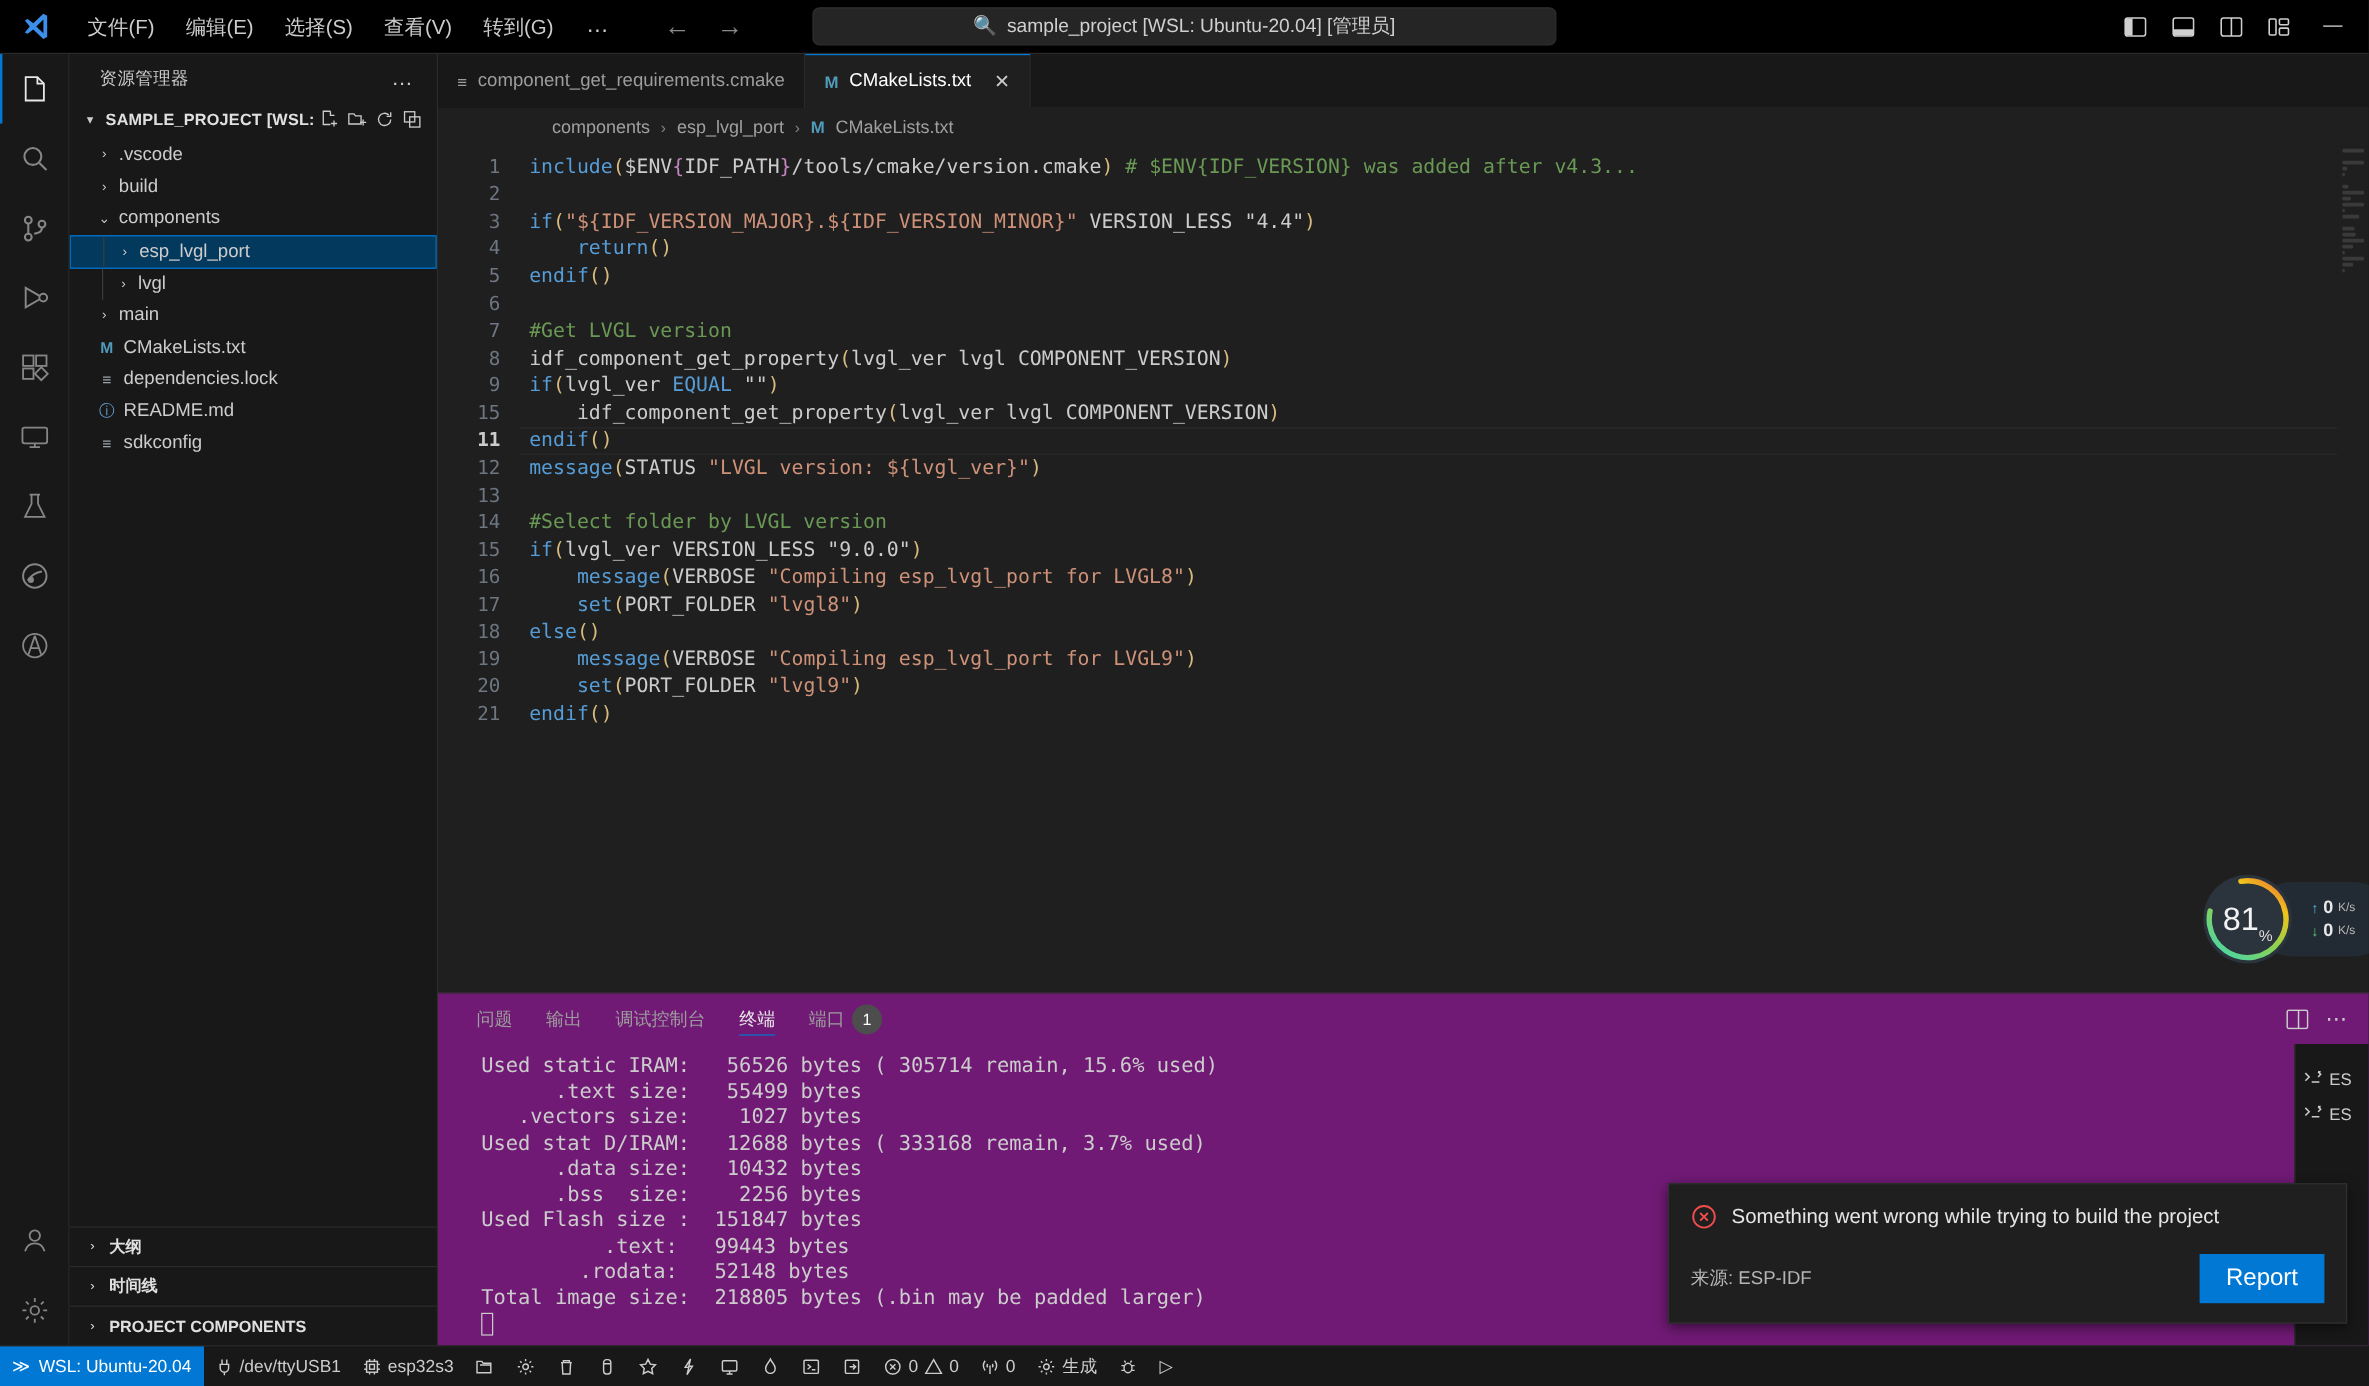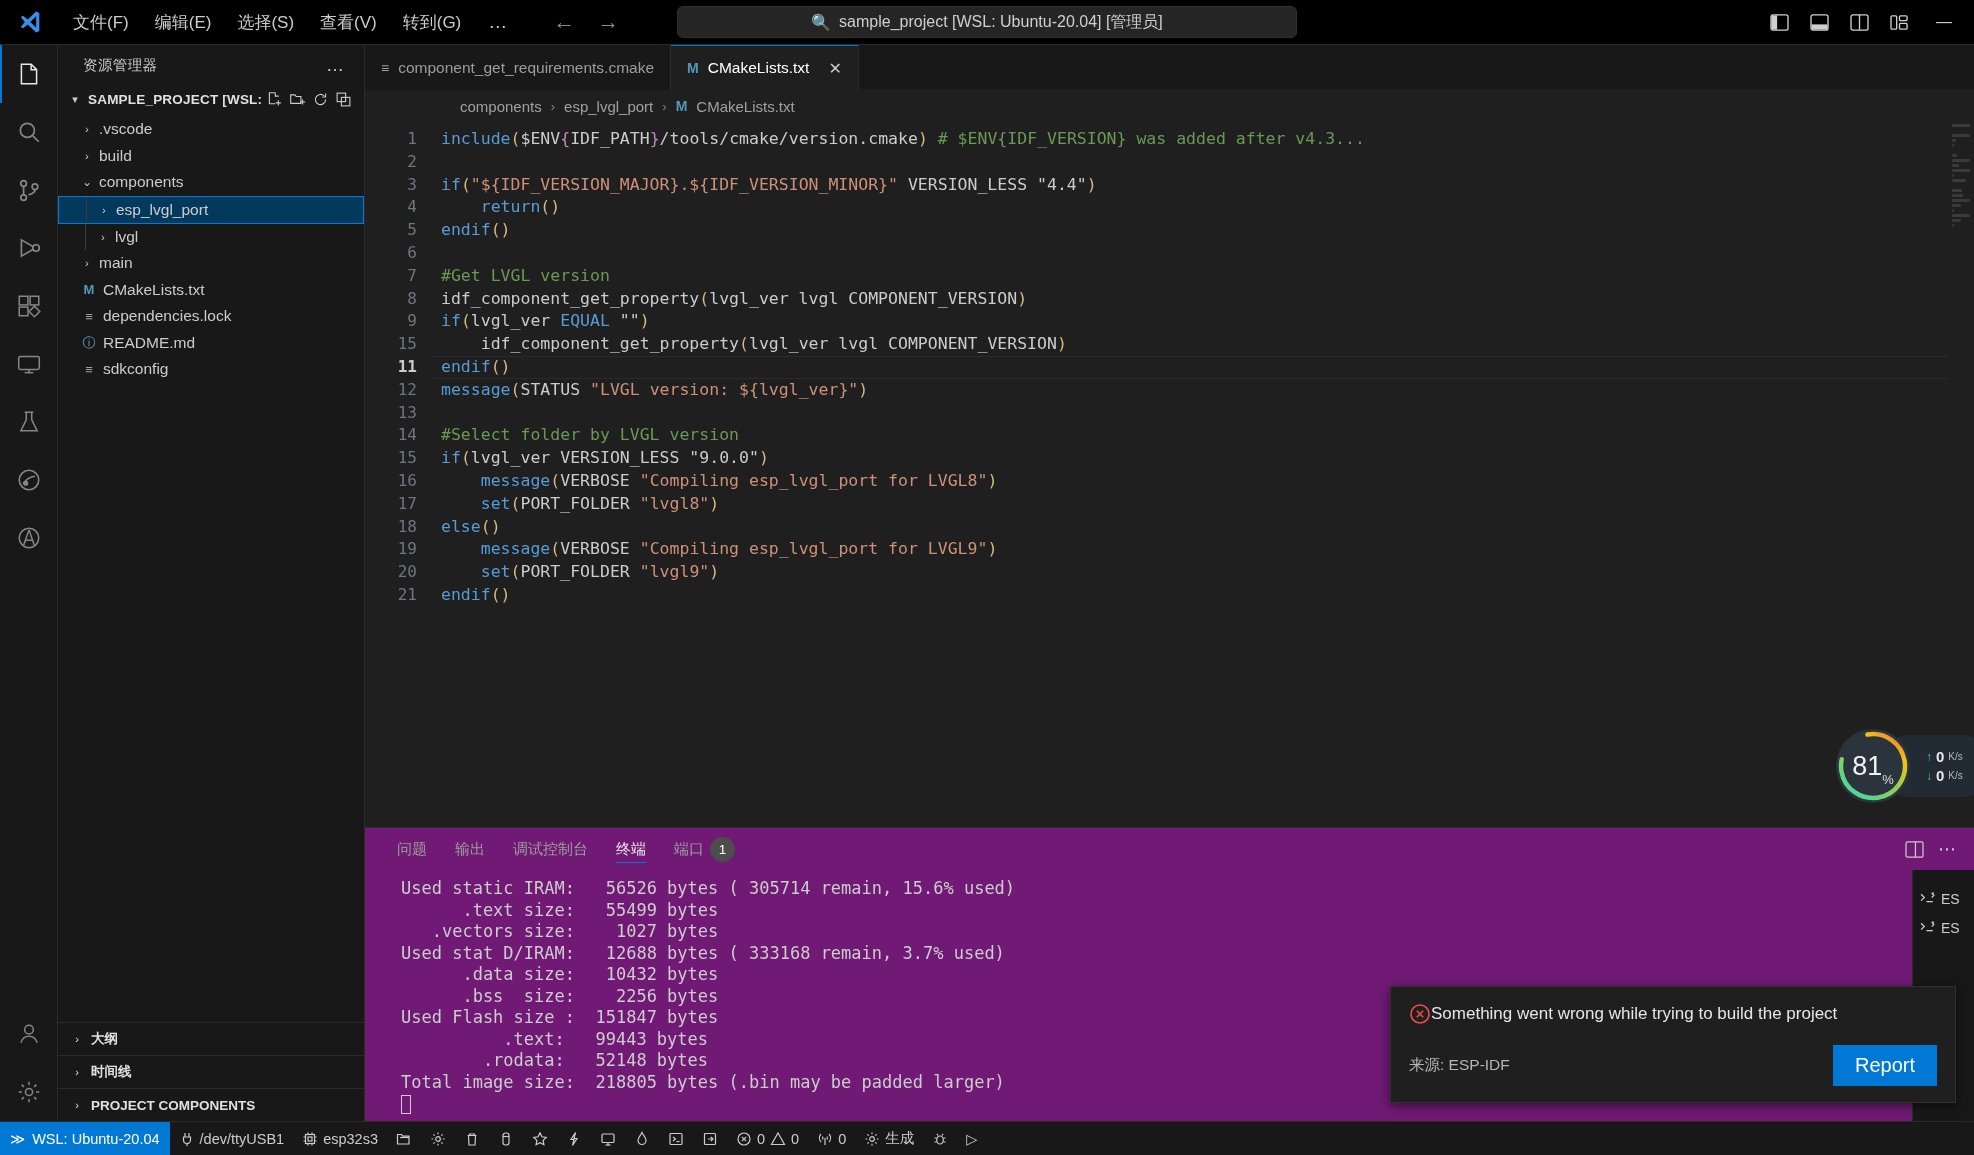--- a/index.html
+++ b/index.html
@@ -191,21 +191,21 @@
   .sb-spacer { flex: 1 1 auto; }
   .sb-right { display: flex; align-items: center; }
   .sb-watermark { color: #9a9a9a; }
 
   
   .toast {
     position: absolute; right: 18px; bottom: 52px; width: 566px; background: #1f1f1f;
     border: 1px solid #313131; box-shadow: 0 3px 10px rgba(0,0,0,.55); padding: 16px 18px 16px 18px;
     z-index: 40;
   }
-  .toast-row1 { display: flex; align-items: center; }
+  .toast-row1 { display: flex; align-items: center; gap: 12px; }
   .toast-err { width: 22px; height: 22px; flex: 0 0 22px; }
   .toast-msg { font-size: 17px; color: #e6e6e6; }
   .toast-row2 { display: flex; align-items: center; margin-top: 20px; justify-content: space-between; }
   .toast-src { font-size: 15.5px; color: #b5b5b5; }
   .toast-btn {
     margin-left: auto; background: #0078d4; color: #ffffff; border: none; font-size: 20px;
     padding: 9px 22px; cursor: pointer; font-family: "Liberation Sans", sans-serif;
   }
 
   

